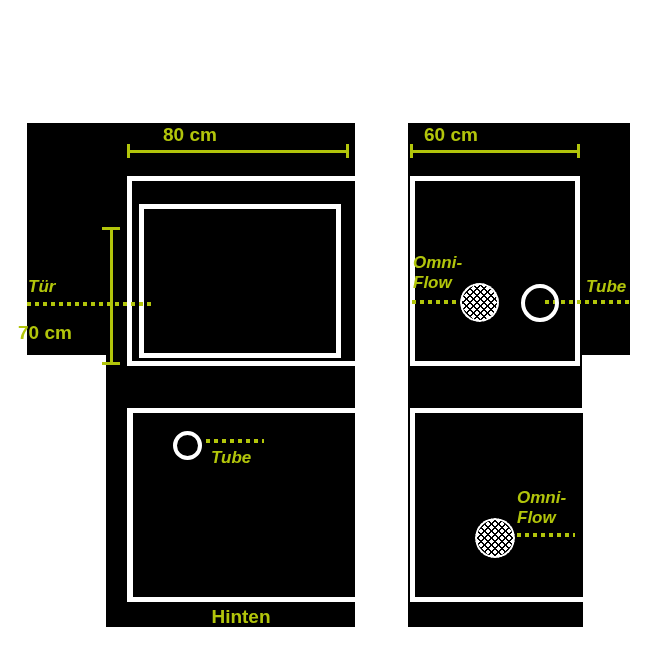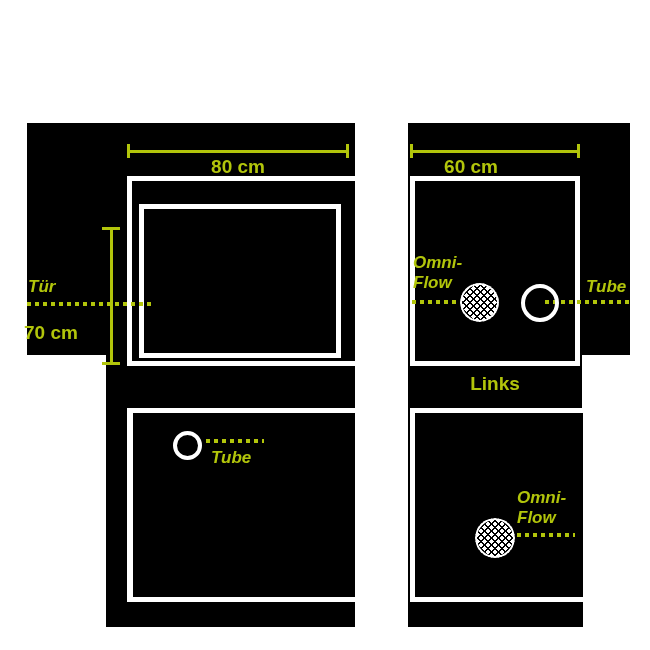--- a/index.html
+++ b/index.html
@@ -30,21 +30,21 @@
   }
   .vent{
     border-radius:50%;background-color:#ffffff;
     background-image:
       repeating-linear-gradient(45deg,#000 0 1.5px,transparent 1.5px 5px),
       repeating-linear-gradient(135deg,#000 0 1.5px,transparent 1.5px 5px);
     box-shadow:inset 0 0 0 2px #ffffff;
   }
   .outline{border:5px solid #ffffff;background:transparent;}
   .outline-3side{border:5px solid #ffffff;border-right:none;background:transparent;}
-  .center{text-align:center;margin-top:32px;}
+  .center{}
 </style>
 </head>
 <body>
 
 <div class="stage">
 
   <div class="abs panel" style="left:27px;top:123px;width:79px;height:232px"></div>
   <div class="abs panel" style="left:106px;top:123px;width:249px;height:285px"></div>
   <div class="abs panel" style="left:106px;top:408px;width:249px;height:219px"></div>
 
@@ -54,52 +54,52 @@
   <div class="abs accent" style="left:346px;top:144px;width:3px;height:14px"></div>
 
   <div class="abs wline" style="left:127px;top:176px;width:228px;height:5px"></div>
   <div class="abs wline" style="left:127px;top:176px;width:5px;height:190px"></div>
   <div class="abs wline" style="left:127px;top:361px;width:228px;height:5px"></div>
   <div class="abs outline" style="left:139px;top:204px;width:202px;height:154px"></div>
 
   <div class="abs accent" style="left:110px;top:227px;width:3px;height:138px"></div>
   <div class="abs accent" style="left:102px;top:227px;width:18px;height:3px"></div>
   <div class="abs accent" style="left:102px;top:362px;width:18px;height:3px"></div>
-  <div class="abs dim-label" style="left:24px;top:322px">70 cm</div>
+  <div class="abs dim-label" style="left:18px;top:322px">70 cm</div>
 
   <div class="abs anno-label" style="left:28px;top:277px">Tür</div>
   <div class="abs dots-h" style="left:27px;top:302px;width:124px"></div>
 
 
   <div class="abs outline-3side" style="left:127px;top:408px;width:228px;height:194px;border-left-width:6px"></div>
   <div class="abs dots-h" style="left:206px;top:439px;width:58px"></div>
   <div class="abs ring" style="left:173px;top:431px;width:29px;height:29px"></div>
   <div class="abs anno-label" style="left:211px;top:448px">Tube</div>
+  <div class="abs view-label" style="left:166px;top:607px;width:150px">Hinten</div>
 
   <div class="abs panel" style="left:580px;top:123px;width:50px;height:232px"></div>
   <div class="abs panel" style="left:408px;top:123px;width:174px;height:285px"></div>
   <div class="abs panel" style="left:408px;top:408px;width:175px;height:219px"></div>
 
-  <div class="abs dim-label center" style="left:396px;top:124px;width:150px;height:22px">60 cm</div>
+  <div class="abs dim-label center" style="left:424px;top:124px;width:150px;height:22px">60 cm</div>
   <div class="abs accent" style="left:412px;top:150px;width:166px;height:3px"></div>
   <div class="abs accent" style="left:410px;top:144px;width:3px;height:14px"></div>
   <div class="abs accent" style="left:577px;top:144px;width:3px;height:14px"></div>
 
   <div class="abs outline" style="left:410px;top:176px;width:170px;height:190px"></div>
 
   <div class="abs anno-label" style="left:413px;top:253px">
     <span>Omni-</span>
     <span>Flow</span>
   </div>
   <div class="abs dots-h" style="left:412px;top:300px;width:48px"></div>
   <div class="abs dots-h" style="left:545px;top:300px;width:85px"></div>
   <div class="abs vent" style="left:460px;top:283px;width:39px;height:39px"></div>
   <div class="abs ring" style="left:521px;top:284px;width:38px;height:38px"></div>
   <div class="abs anno-label" style="left:586px;top:277px">Tube</div>
-  <div class="abs view-label" style="left:420px;top:374px;width:150px">Links</div>
 
   <div class="abs outline-3side" style="left:410px;top:408px;width:173px;height:194px"></div>
   <div class="abs anno-label" style="left:517px;top:488px;text-align:left">
     <span>Omni-</span>
     <span>Flow</span>
   </div>
   <div class="abs dots-h" style="left:517px;top:533px;width:58px"></div>
   <div class="abs vent" style="left:475px;top:518px;width:40px;height:40px"></div>
 
 </div>

